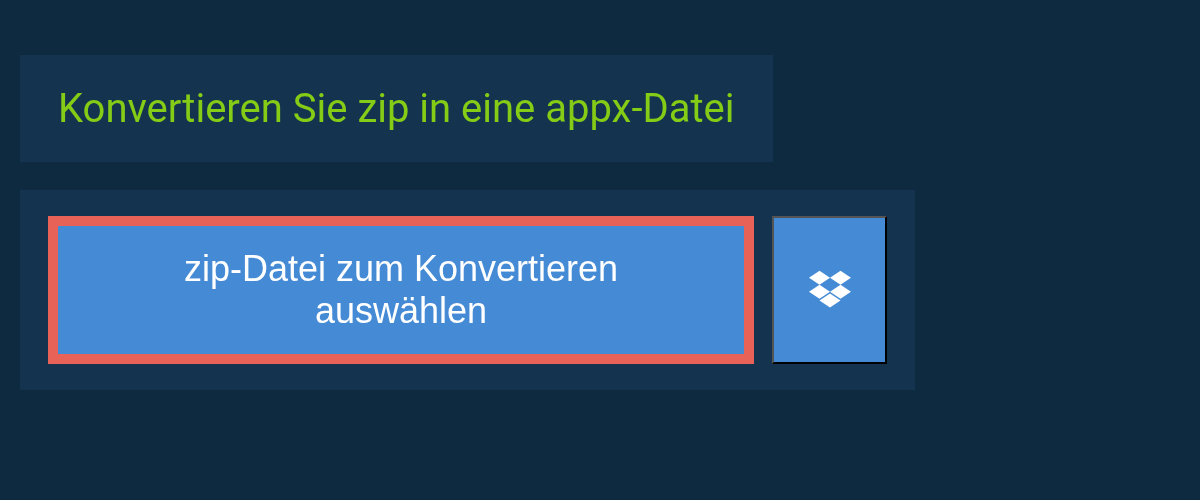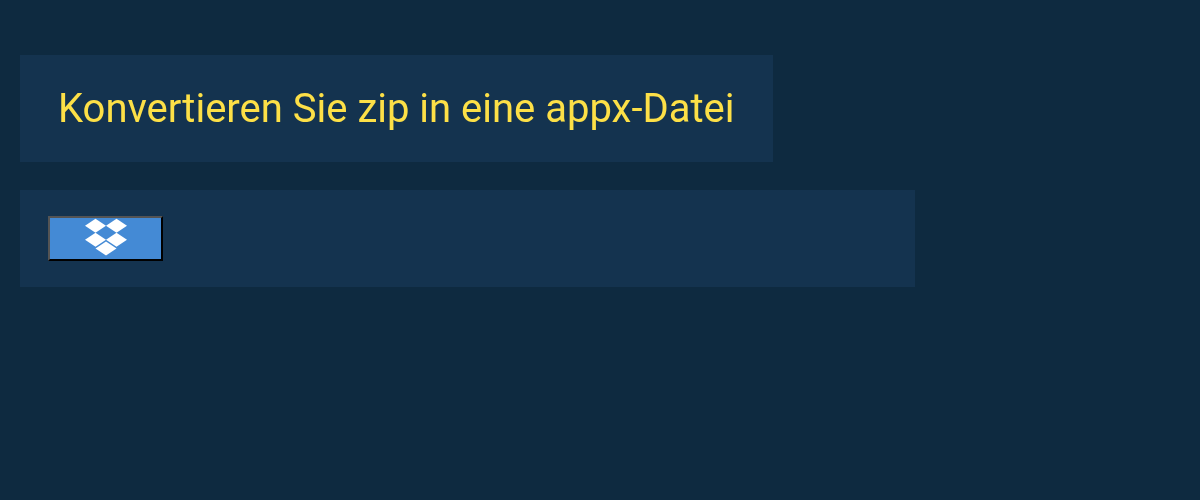--- a/index.html
+++ b/index.html
@@ -15,21 +15,21 @@
       overflow: hidden;
     }
     .header-tab {
       background-color: #14334f;
       padding: 30px 38px;
       display: inline-block;
       margin-top: 55px;
       margin-left: 20px;
     }
     .header-title {
-      color: #fde047;
+      color: #84cc16;
       font-size: 40px;
       font-weight: 400;
     }
     .button-row {
       background-color: #14334f;
       margin-top: 28px;
       margin-left: 20px;
       padding: 26px 28px;
       display: flex;
       gap: 18px;
@@ -64,20 +64,21 @@
 </head>
 <body>
 
 
 
 <div class="header-tab">
   <h1 class="header-title">Konvertieren Sie zip in eine appx-Datei</h1>
 </div>
 
 <div class="button-row">
+  <button class="select-file-button">zip-Datei zum Konvertieren auswählen</button>
   <button class="dropbox-button">
     <span>
       <svg viewBox="0 0 48 42" xmlns="http://www.w3.org/2000/svg">
         <path d="M 12 0 L 24 8 L 12 16 L 0 8 Z"></path>
         <path d="M 36 0 L 48 8 L 36 16 L 24 8 Z"></path>
         <path d="M 12 16 L 24 24 L 12 32 L 0 24 Z"></path>
         <path d="M 36 16 L 48 24 L 36 32 L 24 24 Z"></path>
         <path d="M 24 26 L 36 34 L 24 42 L 12 34 Z"></path>
       </svg>
     </span>

